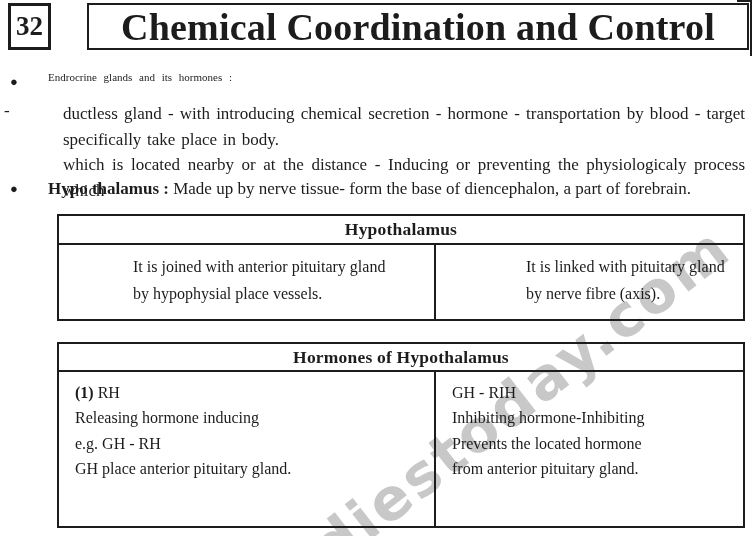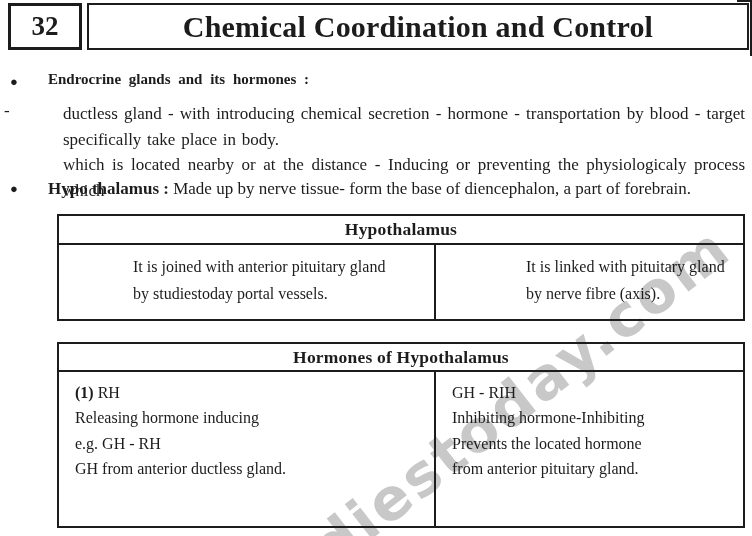--- a/index.html
+++ b/index.html
@@ -29,39 +29,39 @@
     line-height: 68px;
     letter-spacing: 3px;
     white-space: nowrap;
     transform: rotate(-38deg);
     transform-origin: 0 50%;
     color: #c8c8c8;
   }
 
   
   #chapter-box {
-    position: absolute; left: 8px; top: 3px; width: 74px; height: 47px;
+    position: absolute; left: 8px; top: 3px; width: 43px; height: 47px;
     border: 3px solid var(--ink); box-sizing: border-box;
     display: flex; align-items: center; justify-content: center;
     font-weight: bold; font-size: 27px;
   }
   #title-box {
     position: absolute; left: 87px; top: 3px; width: 662px; height: 47px;
     border: 2.5px solid var(--ink); box-sizing: border-box;
     display: flex; align-items: center; justify-content: center;
-    font-weight: bold; font-size: 30px; letter-spacing: 0.2px;
+    font-weight: bold; font-size: 38px; letter-spacing: 0.2px;
   }
 
   
   .bullet { position: absolute; font-size: 13px; color: var(--ink); }
   .b1 { left: 10px; top: 74px; }
   .b2 { left: 10px; top: 181px; }
   .h1 {
     position: absolute; left: 48px; top: 71px;
-    font-weight: bold; font-size: 15px; word-spacing: 4px;
+    font-weight: normal; font-size: 11px; word-spacing: 4px;
   }
   .dash { position: absolute; left: 4px; top: 101px; font-size: 17px; }
   .para {
     position: absolute; left: 63px; top: 101px; width: 682px;
     font-size: 17px; line-height: 25.5px; word-spacing: 1.5px;
   }
   .just { text-align: justify; text-align-last: justify; }
   .h2row { position: absolute; left: 48px; top: 179px; font-size: 17px; }
   .bold { font-weight: bold; text-align: center; }
 
@@ -120,37 +120,37 @@
   <div class="h2row">
     <span class="bold">Hypo thalamus :</span>
     <span>Made up by nerve tissue- form the base of diencephalon, a part of forebrain.</span>
   </div>
 
   <div class="tbl tbl1">
     <div class="tbl-title">Hypothalamus</div>
     <div class="tbl-body">
       <div class="cell left">
         <div class="cline">It is joined with anterior pituitary gland</div>
-        <div class="cline">by studiestoday portal vessels.</div>
+        <div class="cline">by hypophysial place vessels.</div>
       </div>
       <div class="cell right">
         <div class="cline">It is linked with pituitary gland</div>
         <div class="cline">by nerve fibre (axis).</div>
       </div>
     </div>
   </div>
 
   <div class="tbl tbl2">
     <div class="tbl-title">Hormones of Hypothalamus</div>
     <div class="tbl-body">
       <div class="cell left">
         <div class="cline"><span class="bold">(1)</span> <span>RH</span></div>
         <div class="cline">Releasing hormone inducing</div>
         <div class="cline">e.g. GH - RH</div>
-        <div class="cline">GH from anterior ductless gland.</div>
+        <div class="cline">GH place anterior pituitary gland.</div>
       </div>
       <div class="cell right">
         <div class="cline">GH - RIH</div>
         <div class="cline">Inhibiting hormone-Inhibiting</div>
         <div class="cline">Prevents the located hormone</div>
         <div class="cline">from anterior pituitary gland.</div>
       </div>
     </div>
   </div>
 

